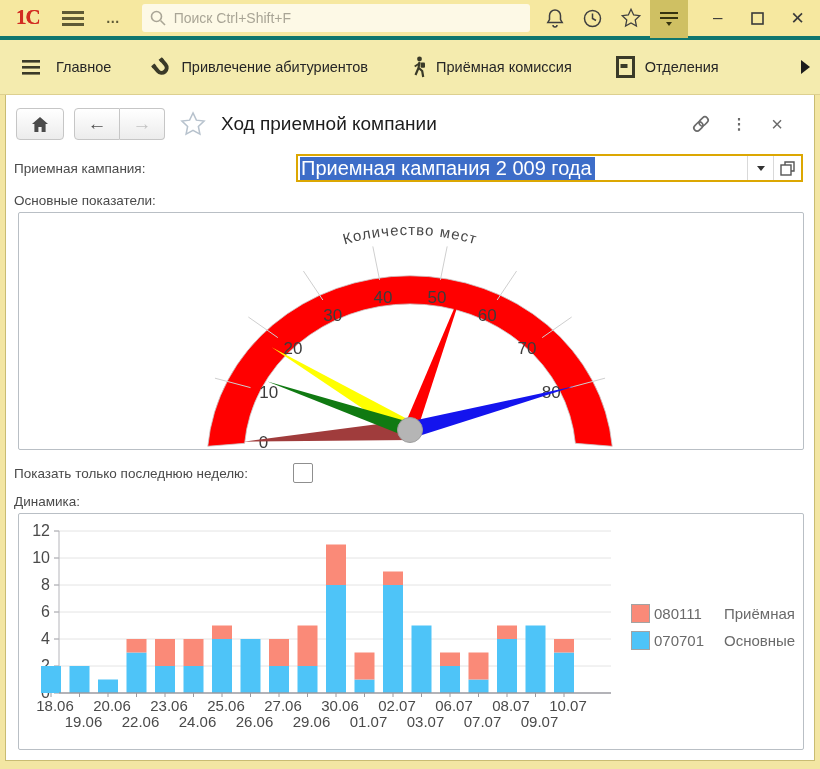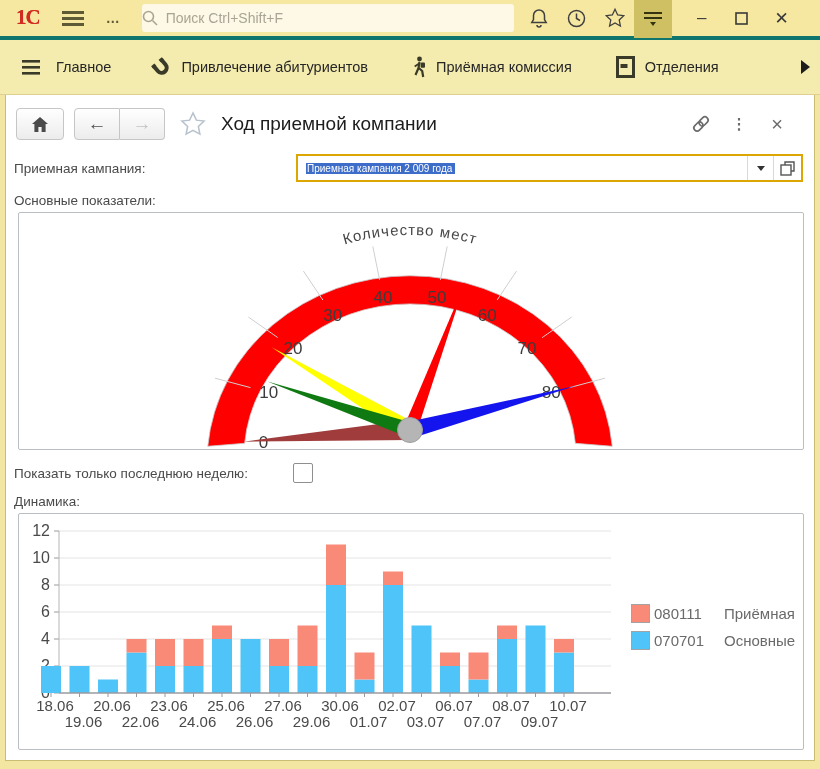--- a/index.html
+++ b/index.html
@@ -12,21 +12,21 @@
 
   
   .topbar { position:absolute; left:-6px; top:0; width:820px; height:40px; background:#f6e8a0;
             display:flex; align-items:center; border-bottom:4px solid #0f766e; box-sizing:border-box; }
   .logo { font-weight:bold; font-size:21px; color:#d22c22; margin:0 0 2px 16px; letter-spacing:-1px;
           text-shadow:0 0 0 #d22c22; font-family:"Liberation Serif", serif; }
   .burger { width:22px; height:15px; margin-left:22px; display:flex; flex-direction:column; justify-content:space-between; cursor:pointer; }
   .burger i { display:block; height:3px; background:#5e5a36; }
   .ellipsis { color:#5e5a36; font-size:14px; font-weight:bold; margin-left:22px; letter-spacing:2px; cursor:pointer; }
   .searchbox { margin-left:20px; width:372px; height:28px; background:#fdf9e6; border-radius:3px;
-               display:flex; align-items:center; padding:0 0; }
+               display:flex; align-items:center; padding:0 8px; }
   .searchbox svg { flex:0 0 auto; }
   .searchbox input { border:none; outline:none; background:transparent; font-size:14px; color:#444;
                      width:100%; margin-left:6px; font-family:"Liberation Sans", sans-serif; }
   .searchbox input::placeholder { color:#a9a596; }
   .tb-ico { width:38px; height:40px; display:flex; align-items:center; justify-content:center; cursor:pointer; }
   .tb-ico.active { background:#cfc063; }
   .winctl { width:40px; height:40px; display:flex; align-items:center; justify-content:center;
             font-size:17px; color:#3a3a3a; cursor:pointer; }
   .winctl.max { font-size:14px; }
 
@@ -56,21 +56,21 @@
   .title-icons { margin-left:auto; display:flex; align-items:center; gap:12px; margin-right:14px; }
   .t-ico { width:26px; height:26px; display:flex; align-items:center; justify-content:center; cursor:pointer;
            color:#6b6b6b; }
   .kebab { font-size:15px; font-weight:bold; letter-spacing:0; color:#6b6b6b; }
   .close-x { font-size:20px; color:#6b6b6b; }
 
   .form-row { display:flex; align-items:center; margin:8px 10px 0 8px; height:30px; }
   .form-label { font-size:13.5px; color:#4a4a4a; }
   .field { position:absolute; left:290px; width:507px; height:28px; border:2px solid #dca702; background:#fff;
            display:flex; align-items:center; box-sizing:border-box; }
-  .field-text { flex:1; padding-left:8px; font-size:10px; white-space:nowrap; overflow:hidden; }
+  .field-text { flex:1; padding-left:2px; font-size:20px; white-space:nowrap; overflow:hidden; }
   .selection { background:#3d6dc8; color:#fff; padding:1px 3px 2px 1px; }
   .dd-btn { width:25px; align-self:stretch; border-left:1px solid #d9d9d9; display:flex; align-items:center; justify-content:center; cursor:pointer; }
   .dd-tri { width:0; height:0; border-left:4px solid transparent; border-right:4px solid transparent; border-top:5px solid #333; }
   .open-btn { width:27px; align-self:stretch; border-left:1px solid #d9d9d9; display:flex; align-items:center; justify-content:center; cursor:pointer; }
 
   .section-label { font-size:13.5px; color:#4a4a4a; margin:10px 0 4px 8px; }
   .panel { margin-left:12px; width:786px; border:1px solid #b9bfc5; border-radius:2px; background:#fff; box-sizing:border-box; }
   .gauge-panel { height:238px; }
   .chart-panel { height:237px; position:relative; margin-top:4px; }
 

